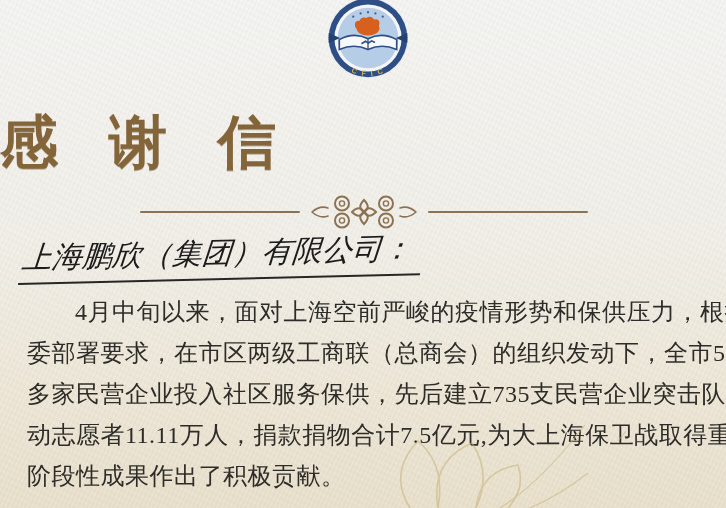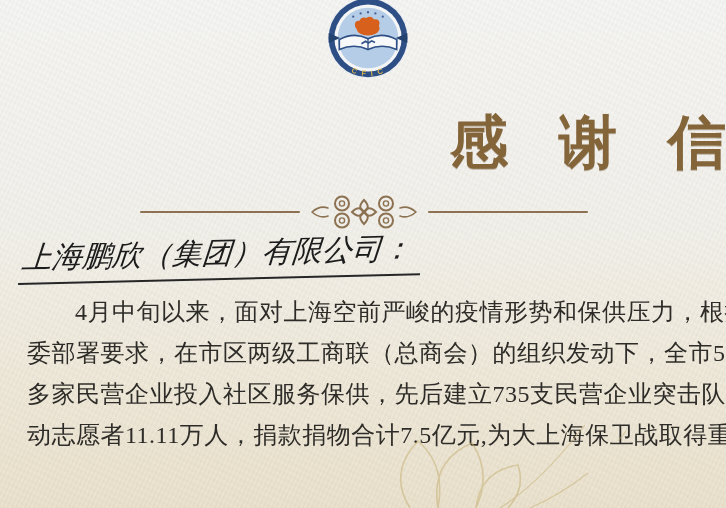--- a/index.html
+++ b/index.html
@@ -11,21 +11,21 @@
       repeating-linear-gradient(115deg, rgba(0,0,0,.014) 0 2px, rgba(255,255,255,.03) 2px 4px),
       repeating-linear-gradient(25deg, rgba(0,0,0,.010) 0 3px, rgba(255,255,255,0) 3px 6px),
       linear-gradient(180deg,#f5f5f3 0%,#f2f0ea 45%,#efe9da 72%,#eae1cc 100%);
   }
 
   .logo{position:absolute;left:327px;top:-3px;width:82px;height:82px;}
   .logo svg{display:block;width:100%;height:100%;}
 
   .title{
     position:absolute;top:104px;left:0;width:726px;margin:0;
-    text-align:right;font-size:58px;font-weight:bold;
+    text-align:left;font-size:58px;font-weight:bold;
     color:#84653a;
     font-family:"Liberation Serif","DejaVu Serif",serif;
   }
   .title span{letter-spacing:.88em;margin-right:-.88em;text-shadow:0 1px 0 rgba(90,60,25,.35);}
 
   .divider{
     position:absolute;top:192px;left:140px;width:448px;height:40px;
     display:flex;align-items:center;
   }
   .divider .rule{flex:1;height:2px;background:#8c7252;border-radius:1px;}
@@ -127,20 +127,21 @@
     <span class="rule"></span>
   </div>
 
   <div class="salutation">上海鹏欣（集团）有限公司：</div>
 
   <div class="body">
     <span class="bline indent">4月中旬以来，面对上海空前严峻的疫情形势和保供压力，根据市</span>
     <span class="bline">委部署要求，在市区两级工商联（总商会）的组织发动下，全市5500</span>
     <span class="bline">多家民营企业投入社区服务保供，先后建立735支民营企业突击队，发</span>
     <span class="bline">动志愿者11.11万人，捐款捐物合计7.5亿元,为大上海保卫战取得重大</span>
+    <span class="bline">阶段性成果作出了积极贡献。</span>
   </div>
 
   <svg class="watermark" viewBox="0 0 250 95" fill="none" stroke="#c5b176" stroke-width="1.6">
     <path d="M30,95 Q8,60 38,28 Q66,52 58,95"></path>
     <path d="M58,95 Q50,48 92,30 Q112,60 96,95"></path>
     <path d="M96,95 Q100,58 138,52 Q146,75 128,95"></path>
     <path d="M120,95 Q160,70 205,12" stroke-width="1.2"></path>
     <path d="M150,95 Q180,82 208,60" stroke-width="1.1"></path>
     <path d="M238,28 l8,-10" stroke-width="1.1"></path>
   </svg>

